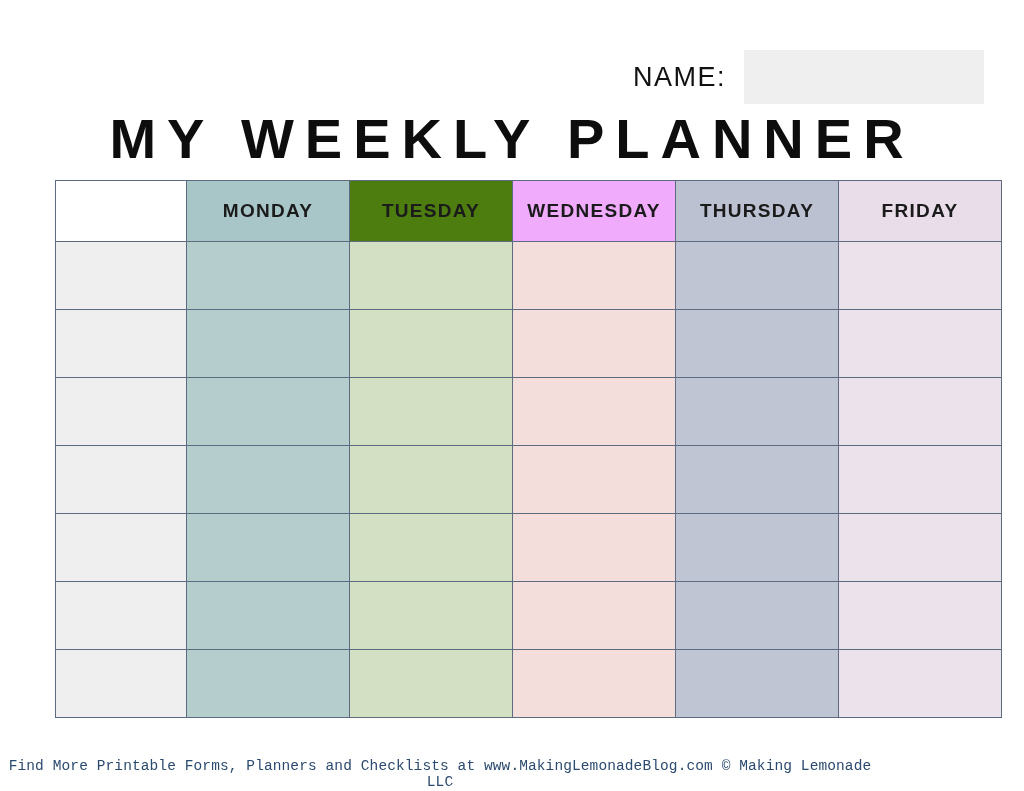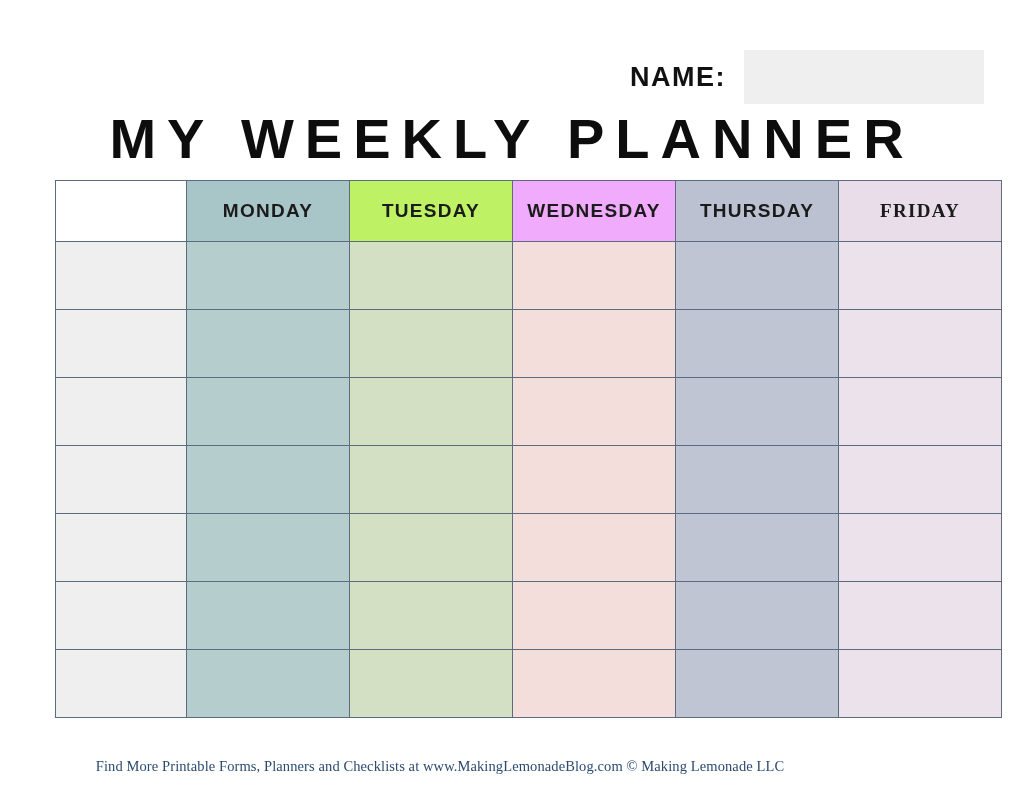--- a/index.html
+++ b/index.html
@@ -29,21 +29,21 @@
     top: 48px;
     left: 40px;
     right: 40px;
     height: 58px;
     display: flex;
     align-items: center;
     justify-content: flex-end;
   }
   .name-label {
     font-size: 27px;
-    font-weight: bold;
+    font-weight: normal;
     letter-spacing: 1.5px;
     color: #111111;
     margin-right: 18px;
     line-height: 1;
   }
   .name-field {
     width: 240px;
     height: 54px;
     background: #efefef;
     border: none;
@@ -120,21 +120,21 @@
     color: #222222;
   }
 
   
   .footer {
     position: absolute;
     top: 758px;
     left: 0;
     width: 880px;
     text-align: center;
-    font-family: Liberation Serif, serif;
+    font-family: Liberation Mono, monospace;
     font-size: 14.5px;
     color: #2b4a6f;
     letter-spacing: 0.1px;
   }
 </style>
 </head>
 <body>
 
 <div class="page">
 
@@ -151,24 +151,24 @@
       <col class="col-day">
       <col class="col-day">
       <col class="col-day">
       <col class="col-day">
       <col class="col-day">
     </colgroup>
     <thead>
       <tr>
         <th class="head-blank"></th>
         <th style="background:#a8c6c8;">MONDAY</th>
-        <th style="background:#bef264;">TUESDAY</th>
+        <th style="background:#4d7c0f;">TUESDAY</th>
         <th style="background:#f0abfc;">WEDNESDAY</th>
         <th style="background:#bcc1d1;">THURSDAY</th>
-        <th style="background:#e9dde9;font-family:Liberation Serif, serif;">FRIDAY</th>
+        <th style="background:#e9dde9;">FRIDAY</th>
       </tr>
     </thead>
     <tbody>
 
       <tr>
         <td style="background:#efefef;">
           <input class="cell-input" type="text" value="" style="">
         </td>
         <td style="background:#b5cdcd;">
           <input class="cell-input" type="text" style="">

